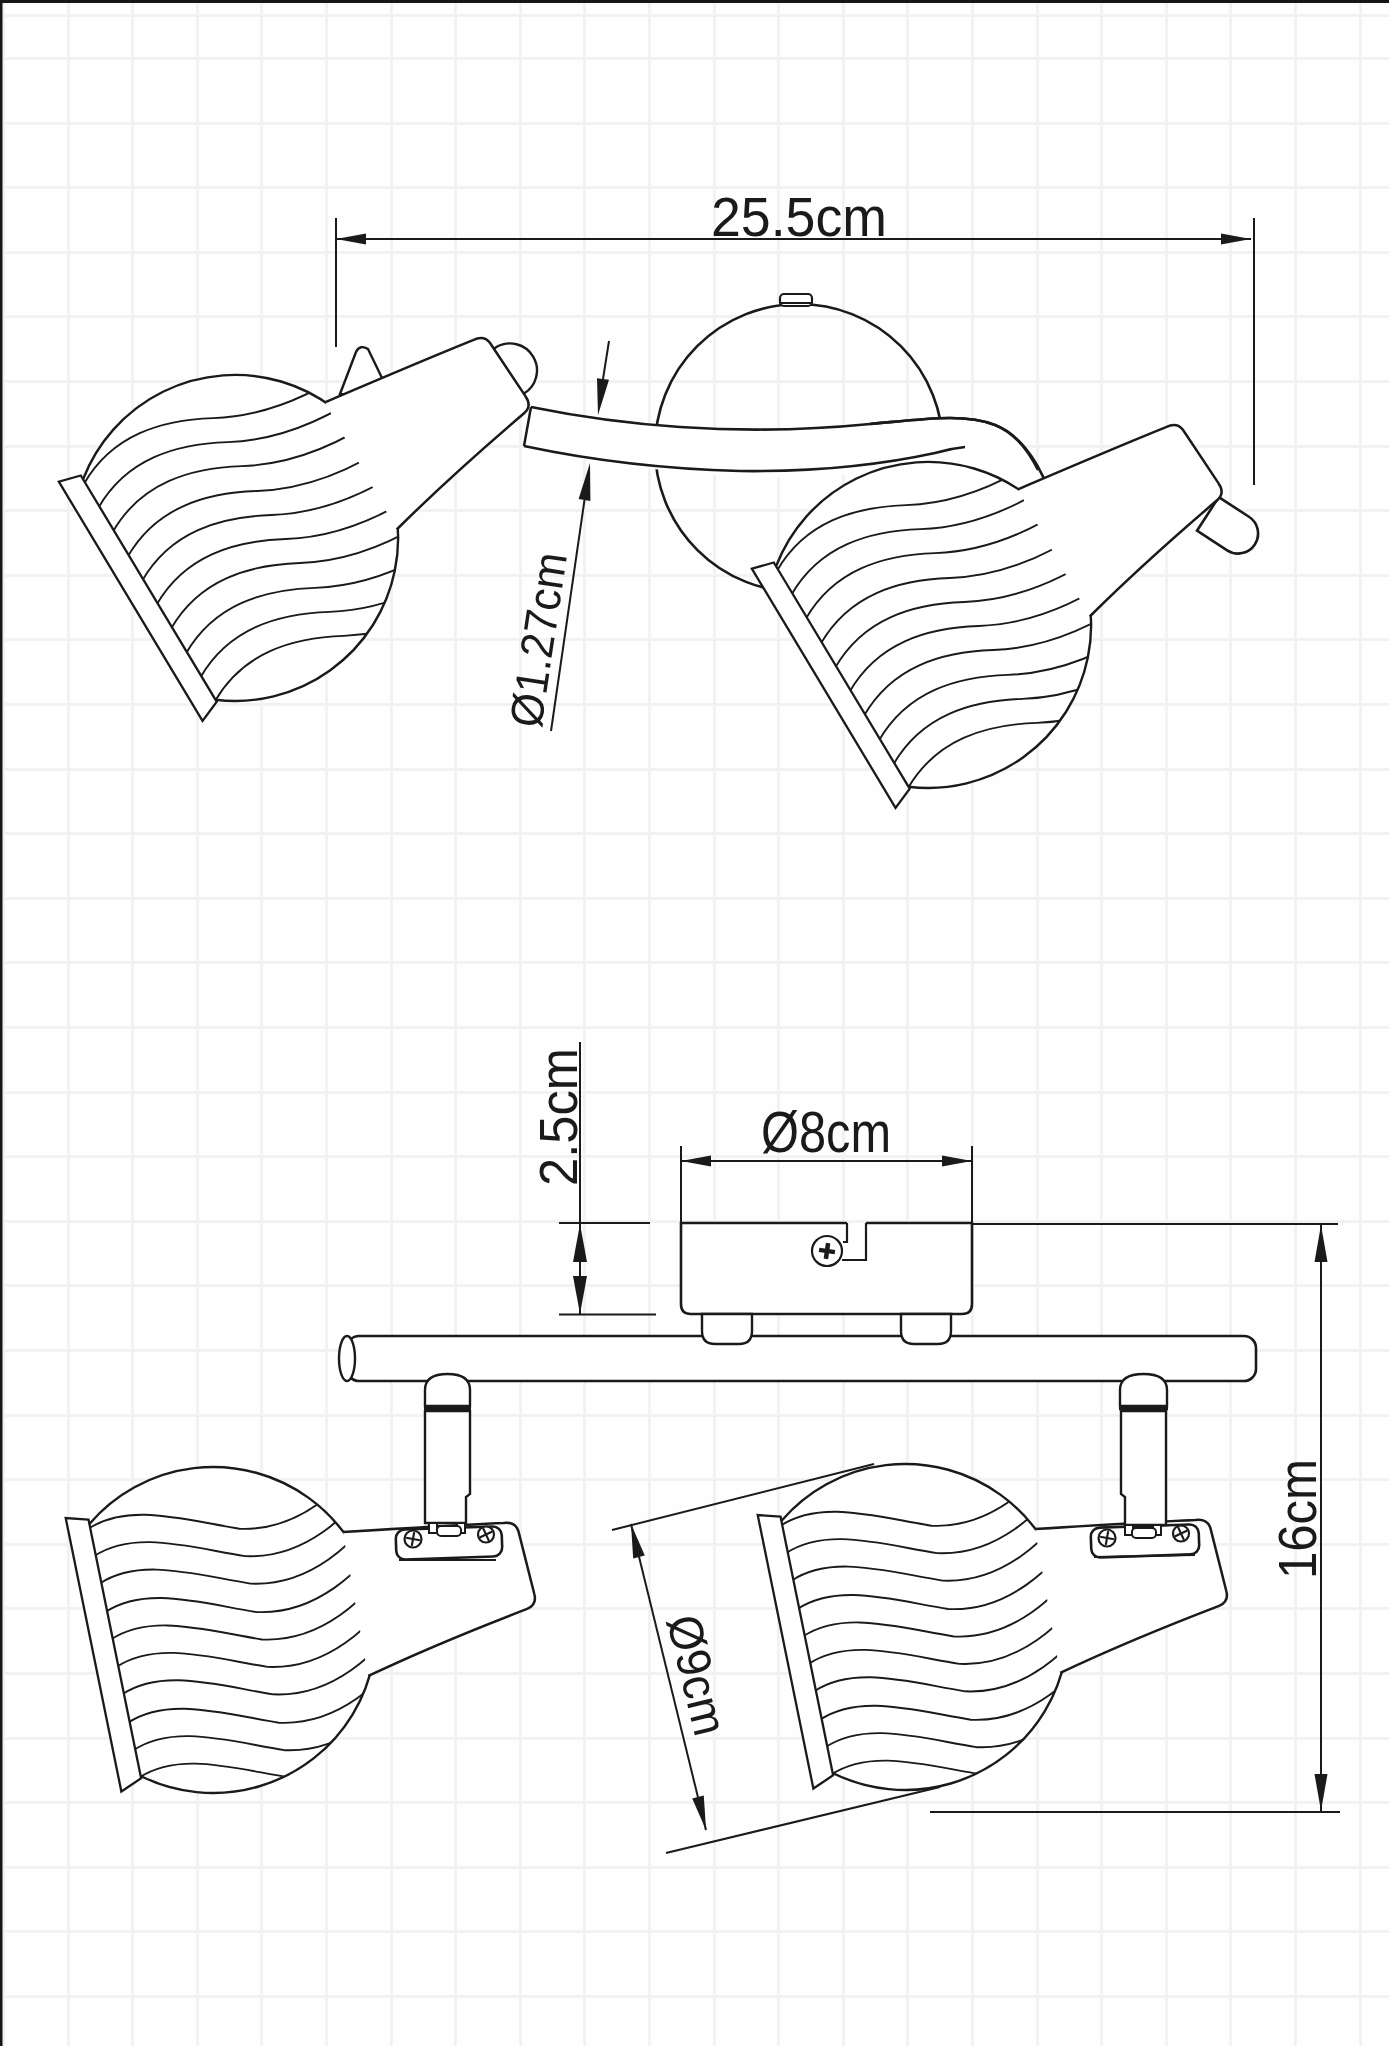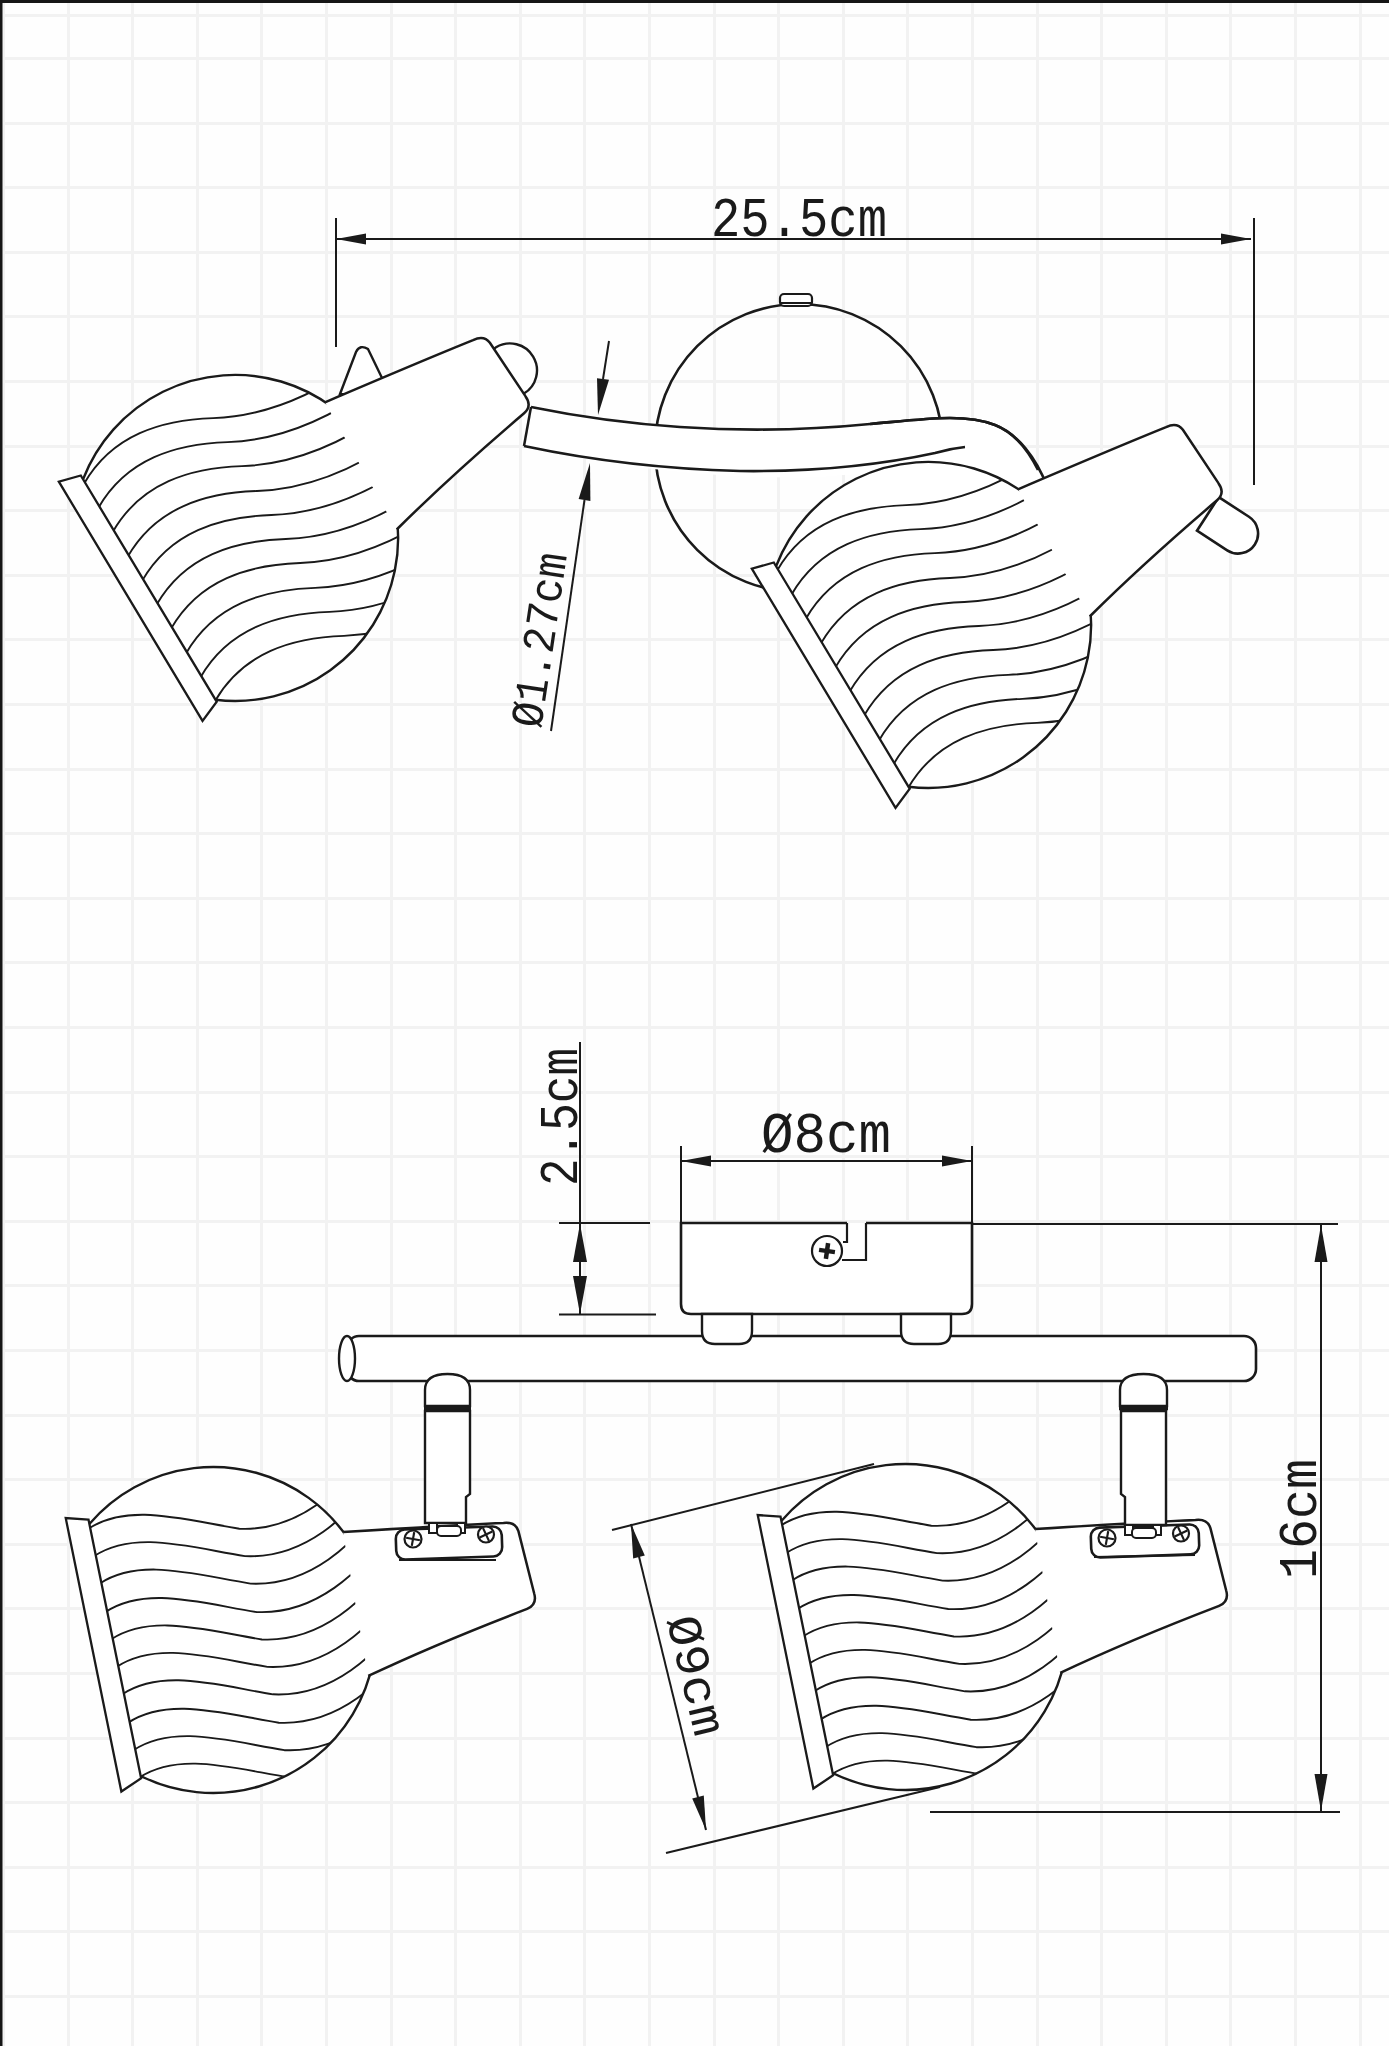--- a/index.html
+++ b/index.html
@@ -1,20 +1,20 @@
 <!DOCTYPE html>
 <html><head>
 <meta charset="utf-8">
 <style>
 html,body{margin:0;padding:0;}
 #page{position:relative;width:1389px;height:2046px;background-color:#fefefe;
 background-image:repeating-linear-gradient(to right,#f2f2f2 0 3px,transparent 3px 64.6px),
 repeating-linear-gradient(to bottom,#f2f2f2 0 3px,transparent 3px 64.6px);
 background-position:2px 57px,2px 57px;
-font-family:Liberation Mono, monospace;}
+font-family:Liberation Sans, sans-serif;}
 svg{position:absolute;left:0;top:0;}
 text{fill:#1a1a1a;}
 </style>
 </head>
 <body>
 <div id="page">
 <svg width="1389" height="2046" viewBox="0 0 1389 2046">
 <defs>
   <clipPath id="sc">
           <path clip-rule="evenodd" d="M-162.5,0 a162.5,162.5 0 1 0 325,0 a162.5,162.5 0 1 0 -325,0 Z M147,-70 C205,-62 262,-54 306,-47 Q318,-46 319,-36 L322,28 Q323,40 312,42 C264,50 200,62 143,76 Z"></path>

